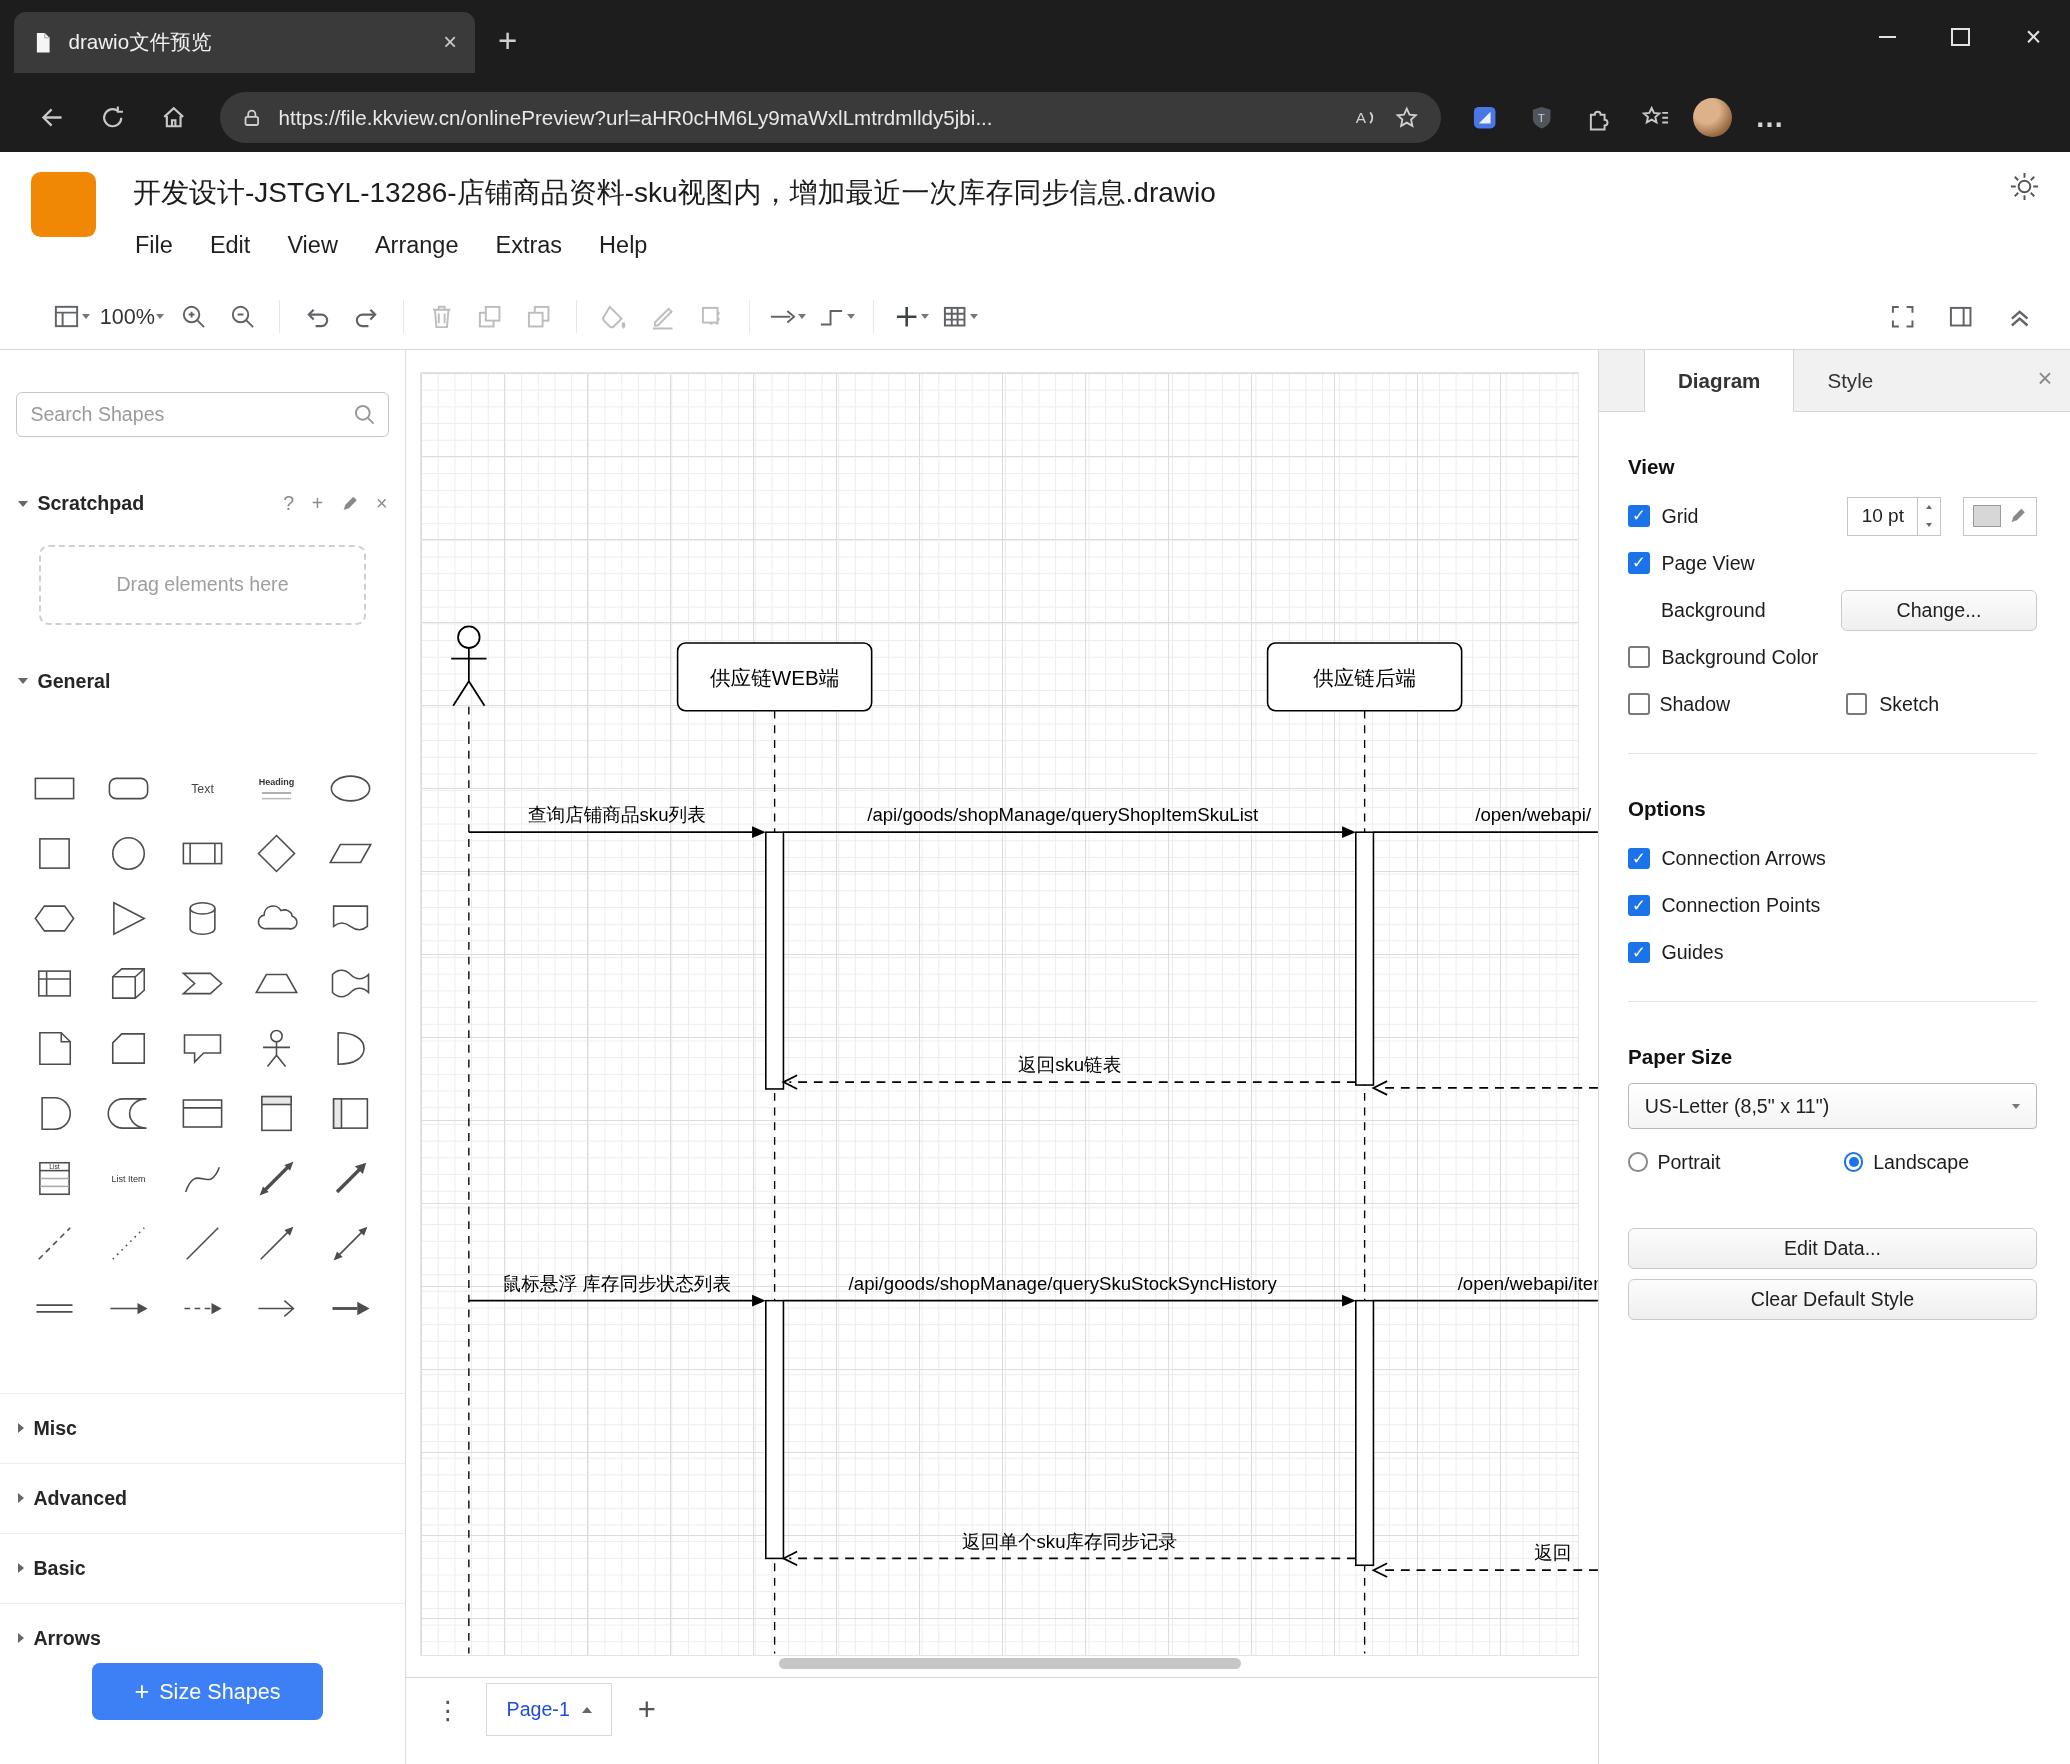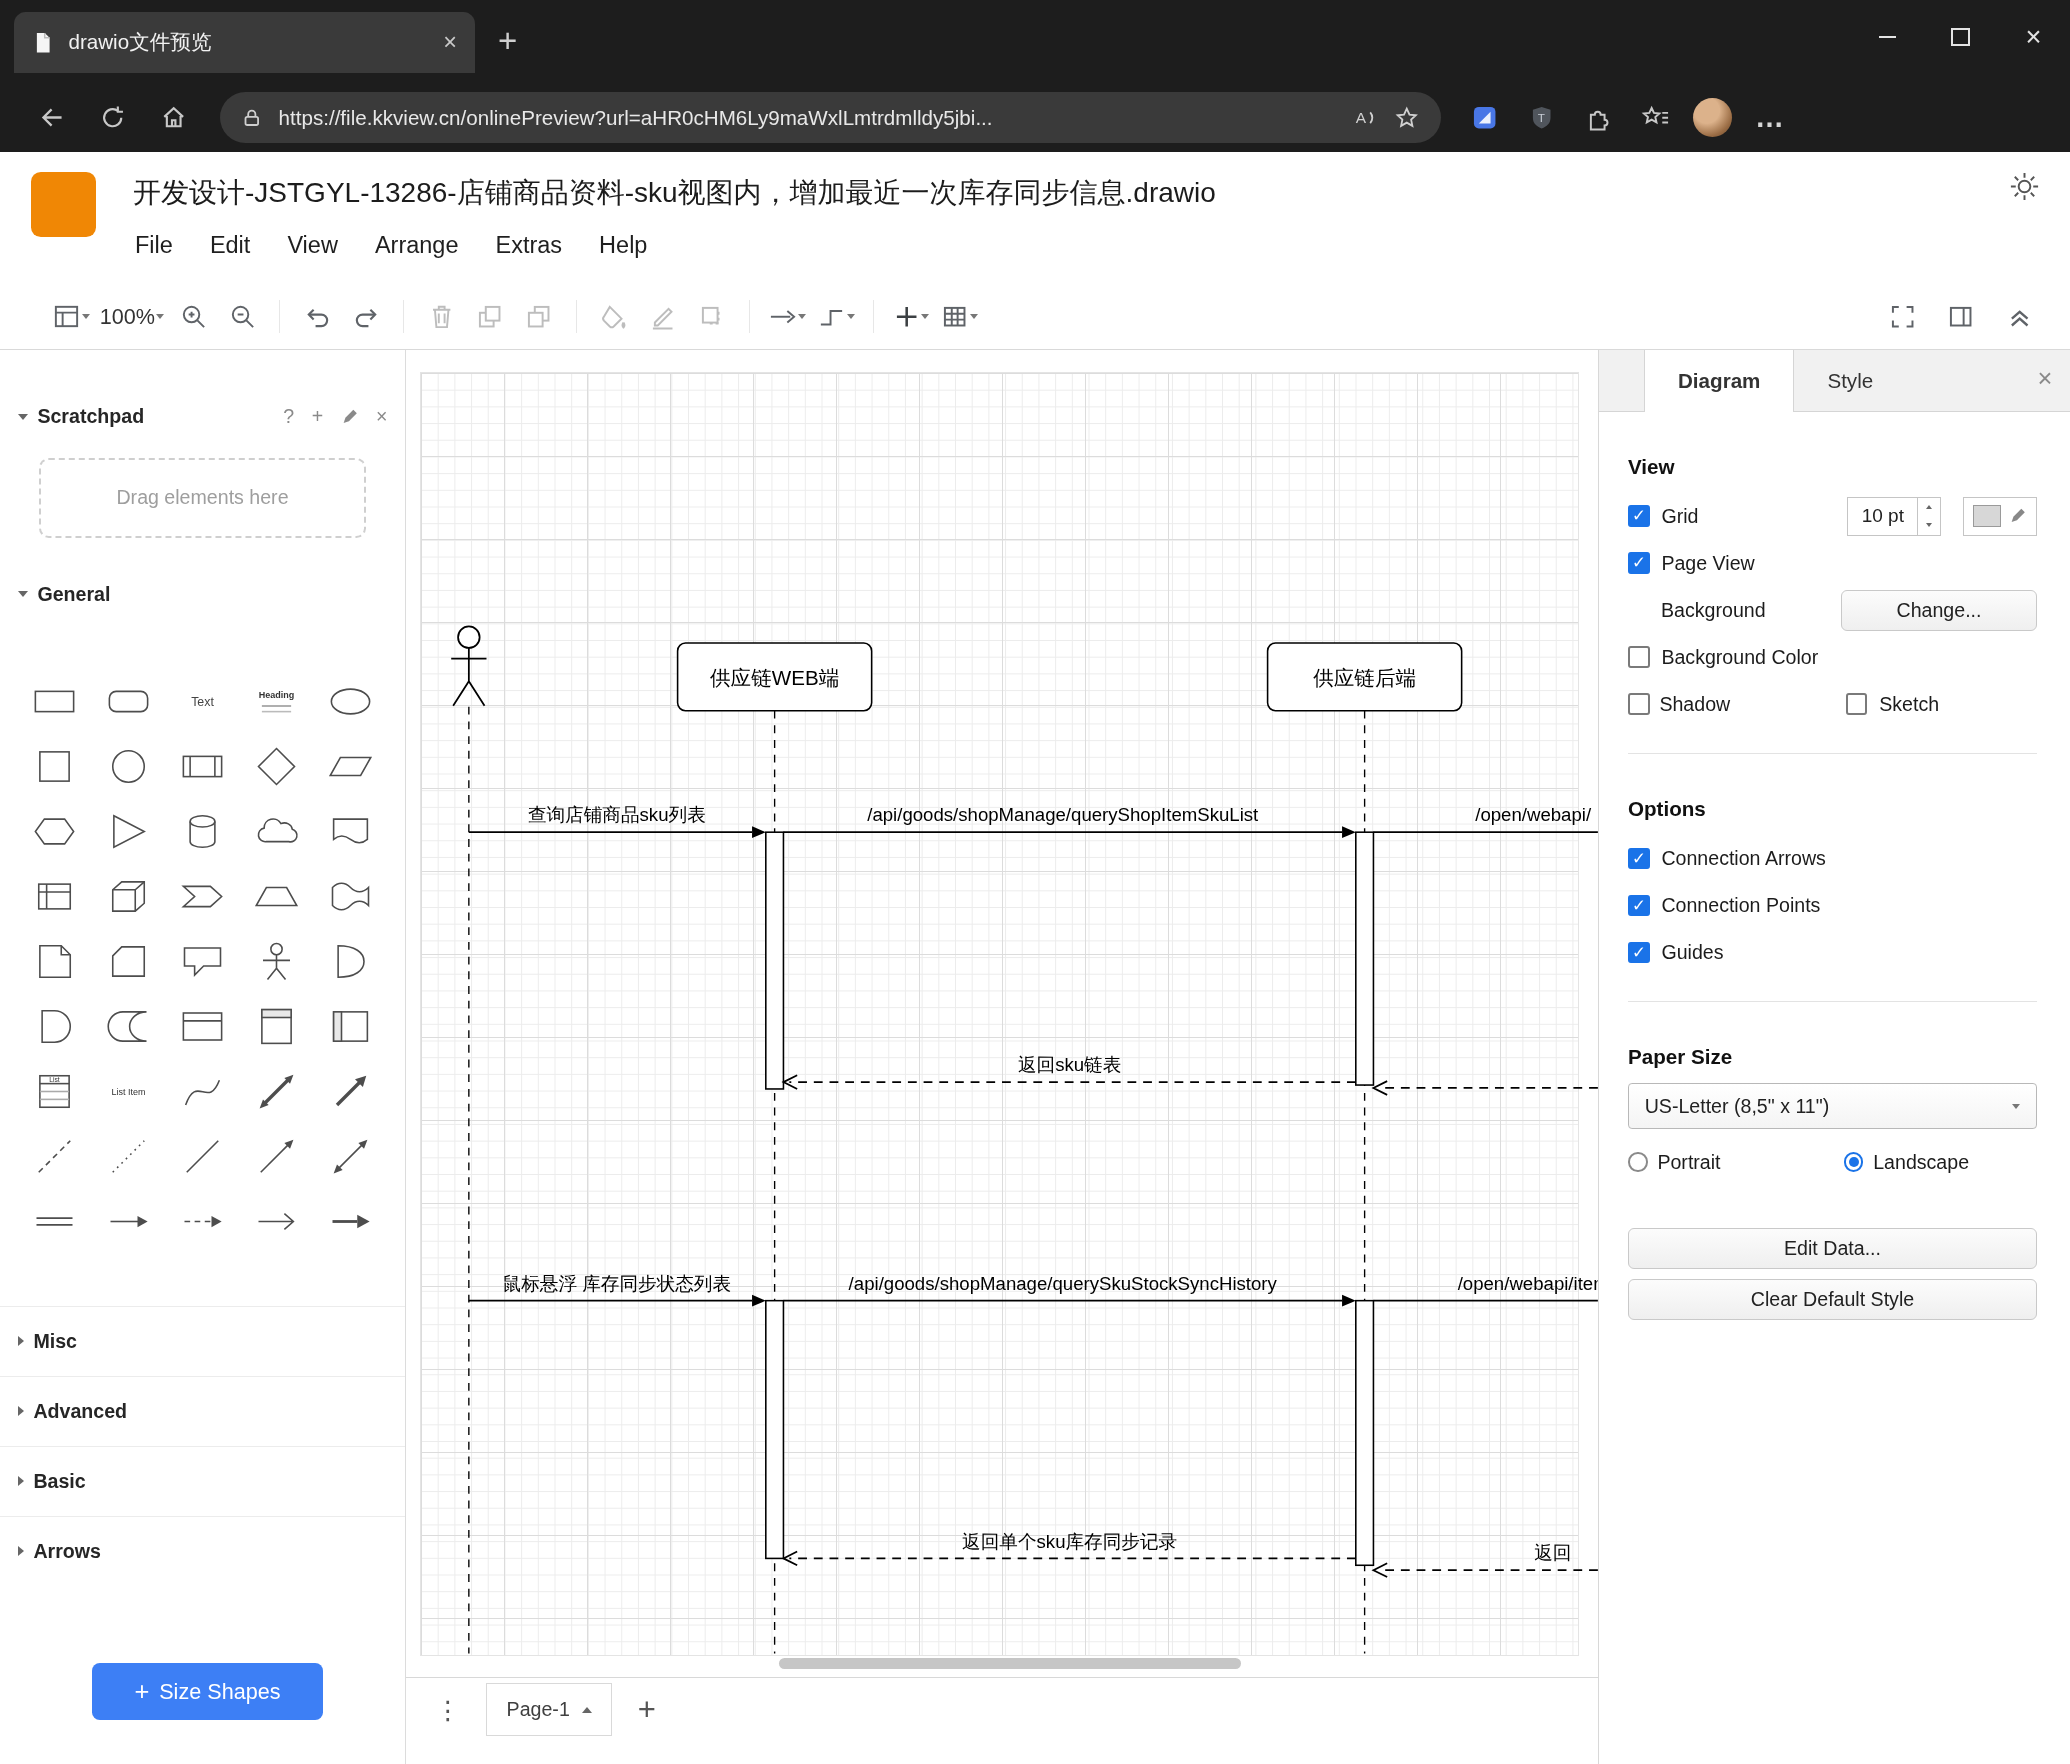--- a/index.html
+++ b/index.html
@@ -88,21 +88,21 @@
   .diagram-svg text{font-family:"Liberation Sans","DejaVu Sans",sans-serif;font-size:19px;fill:#000;}
   .diagram-svg .box-label{font-size:21px;}
   .hscroll{position:absolute;left:373px;top:1308px;width:462px;height:10.8px;background:#c6c6c6;border-radius:5.9px;}
 
   
   .pages-bar{position:absolute;left:406px;top:1677px;width:1192px;height:87px;background:#fff;
              border-top:1px solid #d8d8d8;display:flex;align-items:flex-start;box-sizing:border-box;}
   .pages-inner{display:flex;align-items:center;height:63px;margin-left:29px;gap:25.5px;}
   .vdots{font-size:25.5px;color:#555;}
   .page-tab{display:flex;align-items:center;gap:11.8px;padding:0 19.6px;height:51px;border:1px solid #d9d9d9;
-            background:#fff;font-size:19.6px;color:#404040;}
+            background:#fff;font-size:19.6px;color:#1d4ed8;}
   .tri-up{width:0;height:0;border-left:5.9px solid transparent;border-right:5.9px solid transparent;border-bottom:6.9px solid #666;}
   .page-add{font-size:31px;color:#555;line-height:1;}
 
   
   .fpanel{position:absolute;left:1598px;top:350px;width:472px;height:1414px;background:#fff;
           border-left:1px solid #d8d8d8;box-sizing:border-box;}
   .fp-tabs{height:61px;background:#f1f1f1;border-bottom:1px solid #d5d5d5;display:flex;position:relative;padding-left:45px;}
   .fp-tab{padding:0 33px;line-height:61px;font-size:20.6px;color:#333;}
   .fp-tab.active{background:#fff;border-left:1px solid #d5d5d5;border-right:1px solid #d5d5d5;height:62px;margin-bottom:-1px;font-weight:bold;}
   .fp-close{position:absolute;right:17.6px;top:13.7px;color:#8a8a8a;font-size:25.5px;}
@@ -363,20 +363,29 @@
     </span>
     <span class="tb">
       <svg width="27.4" height="27.4" viewBox="0 0 28 28" stroke="#5f6368" stroke-width="2.4" fill="none">
           <path d="M6,16 l8,-7 8,7 M6,23 l8,-7 8,7"></path>
         </svg>
     </span>
   </span>
 </div>
 
 <div class="sidebar">
+  <div class="search-wrap">
+    <input class="search-input" placeholder="Search Shapes" style="">
+    <span class="search-mag">
+      <svg width="25.5" height="25.5" viewBox="0 0 26 26" stroke="#9a9a9a" stroke-width="2" fill="none">
+          <circle cx="11" cy="11" r="7"></circle>
+          <path d="M16,16 l6,6"></path>
+        </svg>
+    </span>
+  </div>
 
   <div class="scratch-head">
     <span class="tri-down"></span>
     <span class="sec-title">Scratchpad</span>
     <span class="scratch-icons">
       <span>?</span>
       <span>+</span>
       <span>
         <svg width="17.6" height="17.6" viewBox="0 0 20 20">
             <path d="M3,17 l2,-6 9,-9 4,4 -9,9 z" fill="#8a8a8a"></path>

